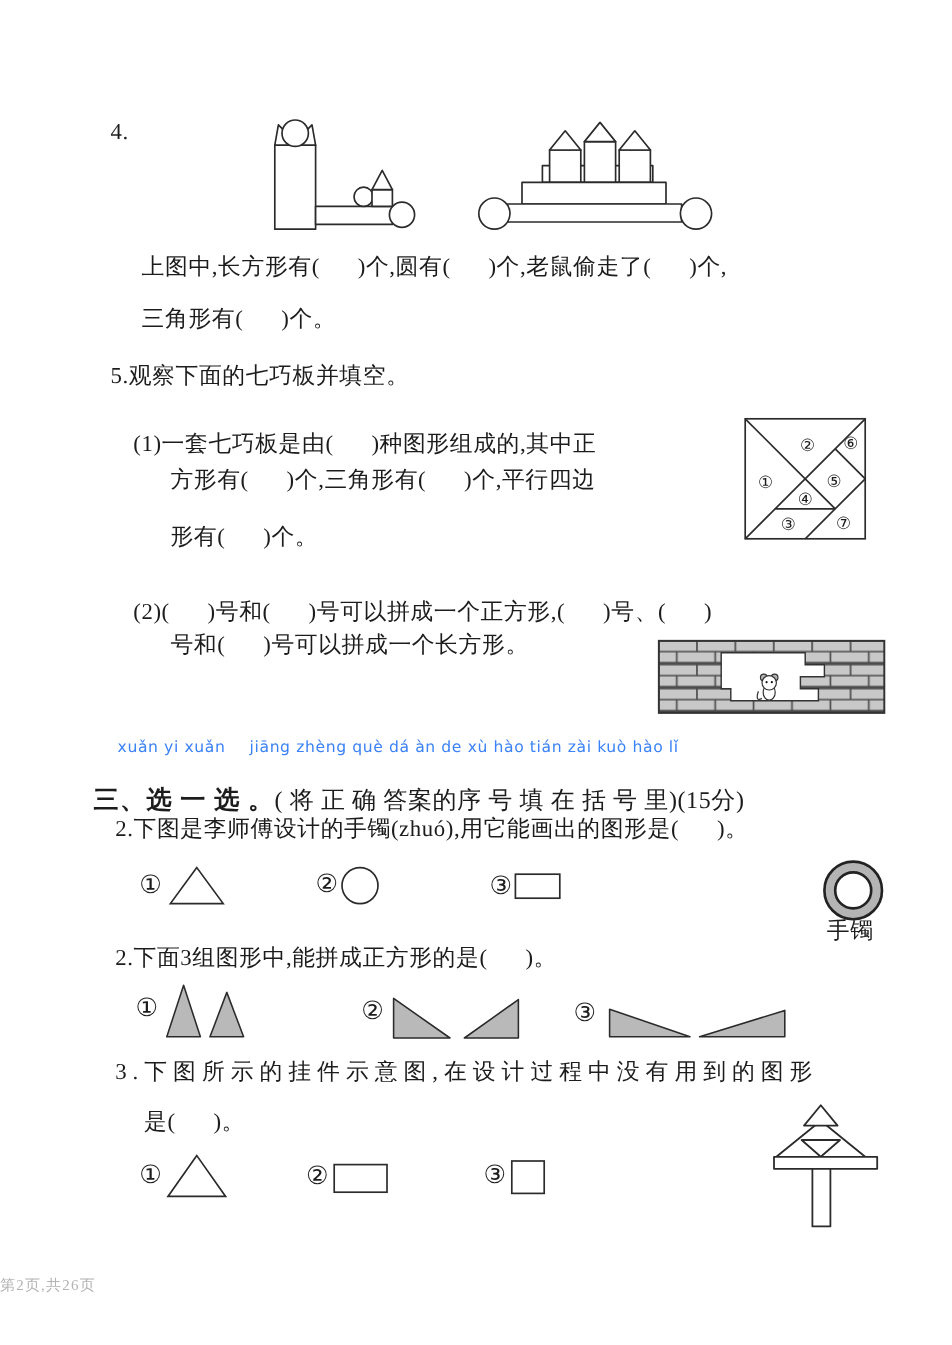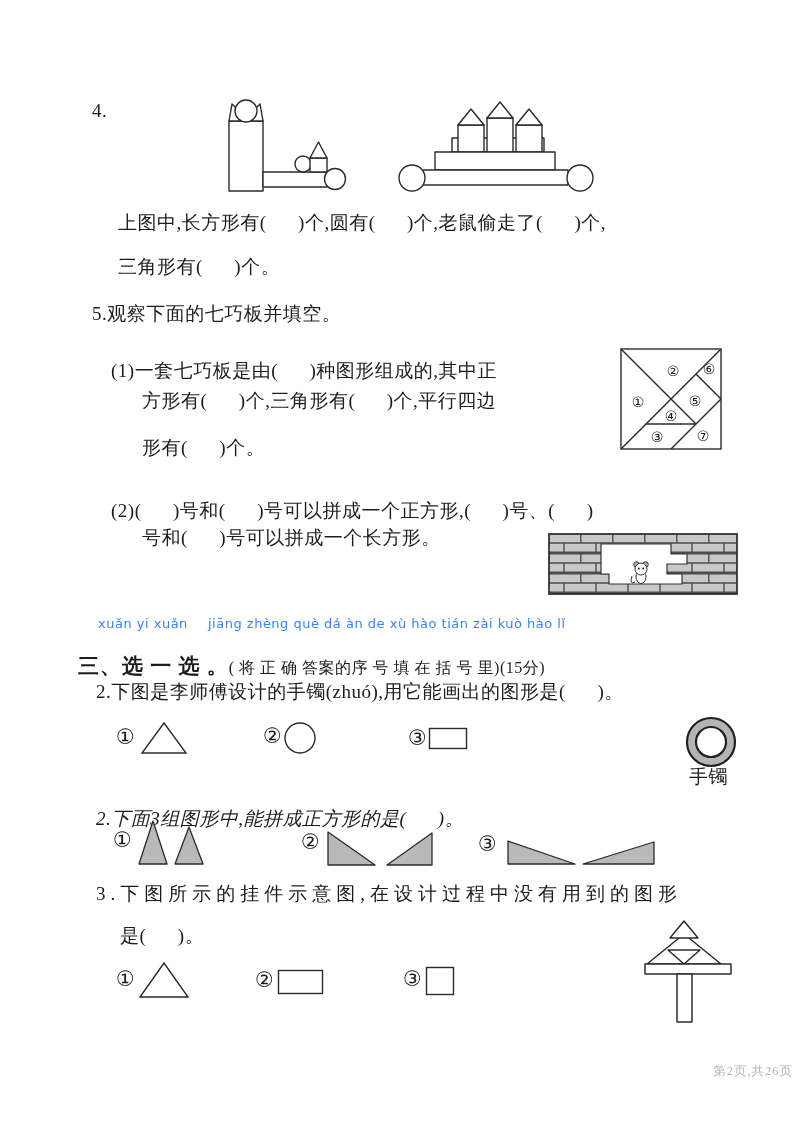--- a/index.html
+++ b/index.html
@@ -4,24 +4,24 @@
 <style>
   html,body { margin:0; padding:0; background:#ffffff; }
   #page {
     position:relative; width:793px; height:1121px; background:#ffffff;
     font-family:"Liberation Serif","DejaVu Sans",serif; color:#1c1c1c; overflow:hidden;
   }
   .t { position:absolute; white-space:pre; font-size:19px; letter-spacing:0.5px; line-height:1.2; }
   .pinyin { position:absolute; white-space:pre; font-family:"DejaVu Sans",sans-serif; font-size:13px; color:#3b82f6; letter-spacing:0.5px; }
   .heading { position:absolute; white-space:pre; }
   .heading .h1 { font-weight:bold; font-size:21px; letter-spacing:1px; }
-  .heading .h2 { font-size:16px; letter-spacing:0.5px; }
+  .heading .h2 { font-size:20px; letter-spacing:0.5px; }
   .digit { position:absolute; font-family:"DejaVu Sans","Liberation Serif",sans-serif; font-size:21px; color:#1c1c1c; white-space:pre; }
   .fig { position:absolute; }
-  .footer { position:absolute; left:0; right:0; top:1063px; text-align:right;
+  .footer { position:absolute; left:0; right:0; top:1063px; text-align:left;
             font-size:12.5px; color:#b3b3b3; letter-spacing:1px; }
   .brick-chip { display:inline-block; width:38px; height:15px; background:#c2c2c2;
                 border:1.6px solid #333; vertical-align:-2px; margin:0 3px; }
   svg { display:block; }
 </style>
 </head>
 <body>
 
 <div id="page">
 
@@ -132,21 +132,21 @@
   <svg class="fig" style="left:428px; top:727px;" width="42" height="25" viewBox="0 0 42 25">
     <rect x="1.5" y="1.5" width="37" height="20" fill="#ffffff" stroke="#2b2b2b" stroke-width="1.4"></rect>
   </svg>
 
   <svg class="fig" style="left:685px; top:716px;" width="52" height="52" viewBox="0 0 52 52">
     <circle cx="26" cy="26" r="24" fill="#b4b4b4" stroke="#222" stroke-width="2.2"></circle>
     <circle cx="26" cy="26" r="15" fill="#ffffff" stroke="#222" stroke-width="2.2"></circle>
   </svg>
   <span class="t" style="left:689px; top:766px;">手镯</span>
 
-  <span class="t" style="left:96px; top:808px;font-style:italic;">2.下面3组图形中,能拼成正方形的是(      )。</span>
+  <span class="t" style="left:96px; top:788px;">2.下面3组图形中,能拼成正方形的是(      )。</span>
 
   <span class="digit" style="left:113px; top:828px;">①</span>
   <svg class="fig" style="left:137px; top:819px;" width="72" height="48" viewBox="0 0 72 48">
     <g fill="#b9b9b9" stroke="#2b2b2b" stroke-width="1.3" stroke-linejoin="round">
       <polygon points="16,2 2,45 30,45"></polygon>
       <polygon points="52,8 38,45 66,45"></polygon>
     </g>
   </svg>
 
   <span class="digit" style="left:301px; top:830px;">②</span>

